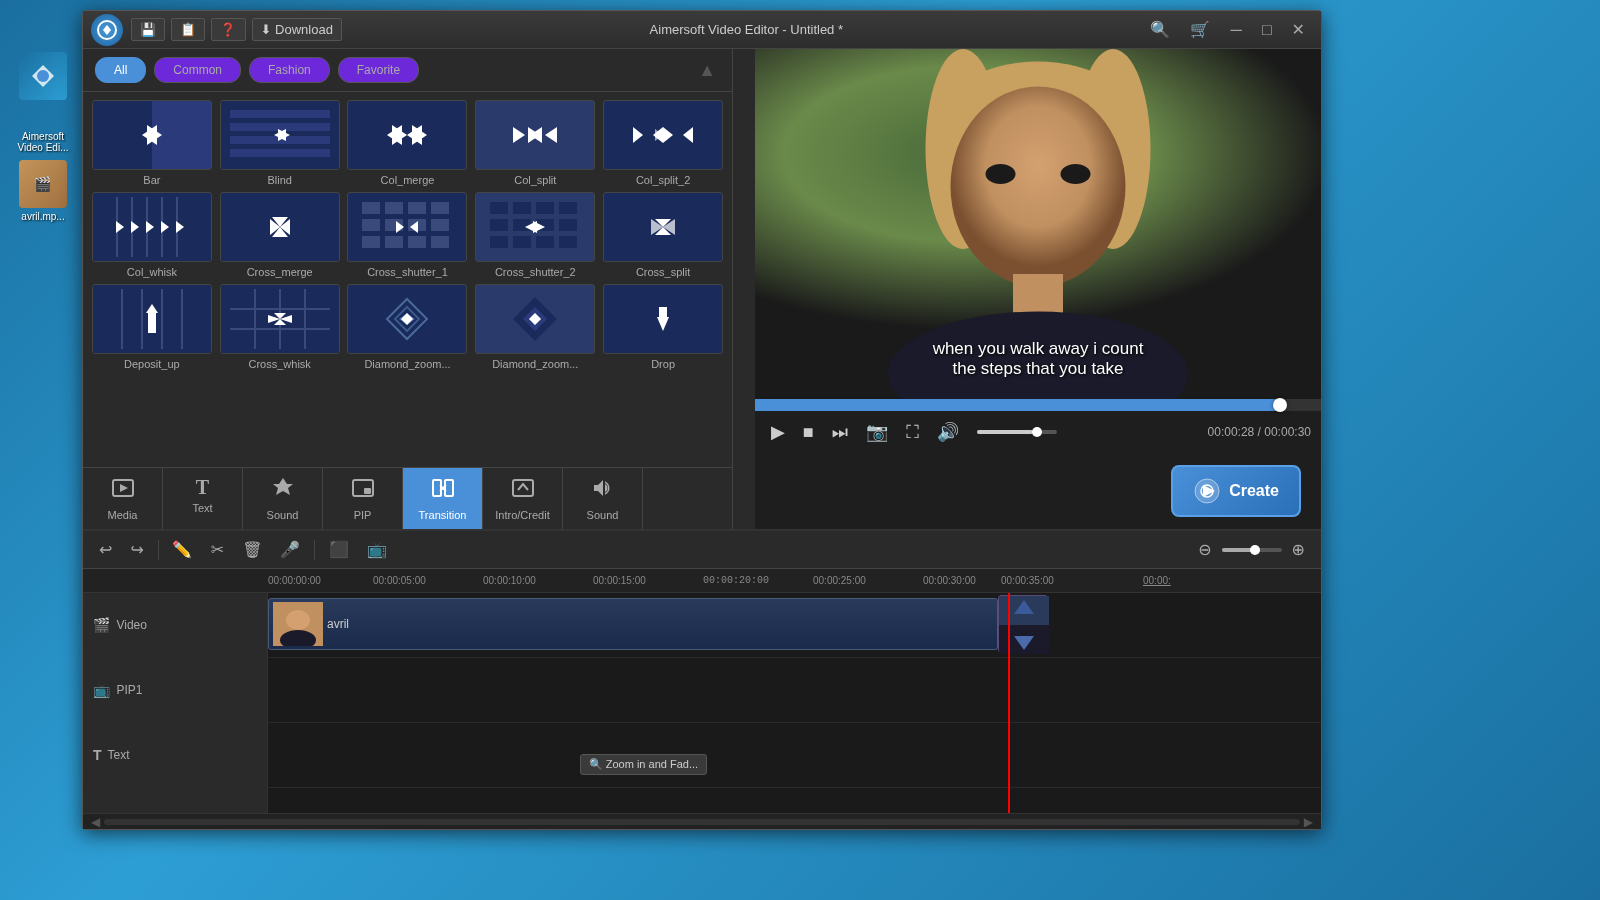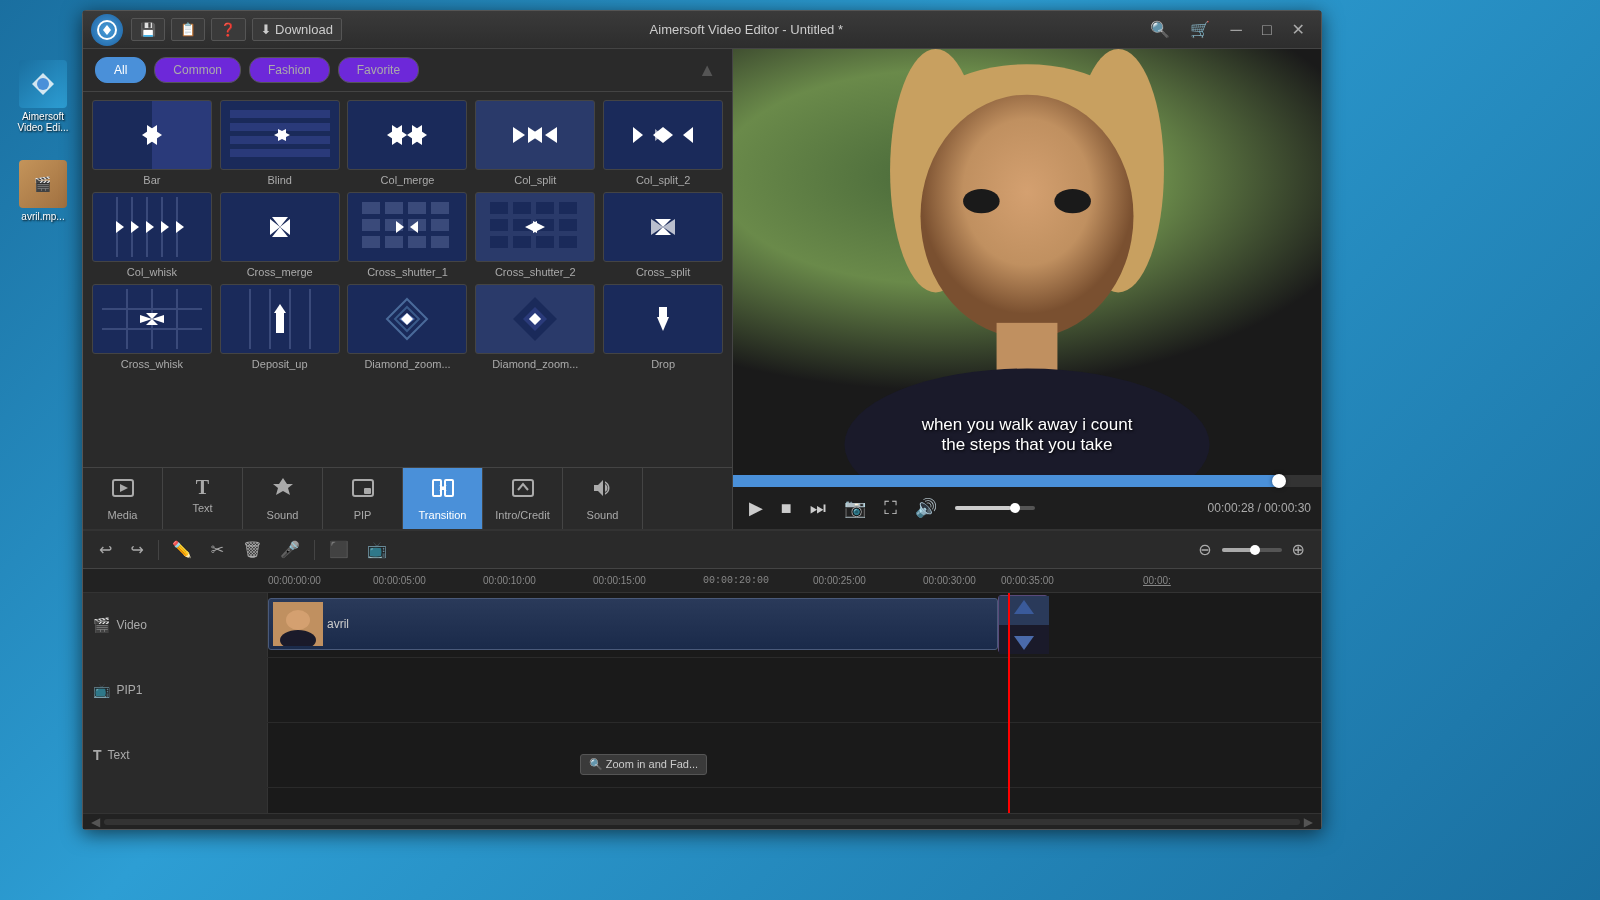--- a/index.html
+++ b/index.html
@@ -105,20 +105,21 @@
       cursor: pointer;
       padding: 2px 8px;
       border-radius: 2px;
     }
 
     
     .main-content {
       display: flex;
       flex: 1;
       overflow: hidden;
+      gap: 22px;
     }
 
     
     .left-panel {
       width: 650px;
       display: flex;
       flex-direction: column;
       border-right: 1px solid #444;
       background: #2a2a2a;
       flex-shrink: 0;
@@ -544,21 +545,21 @@
     .h-scroll-arrows {
       color: #555;
       font-size: 12px;
       padding: 0 4px;
       cursor: pointer;
     }
   </style>
 </head>
 <body>
 
-<div class="desktop-icon" style="left: 8px; top: 60px;">
+<div class="desktop-icon" style="left: 8px; top: 52px; gap: 28px;">
   <div class="icon-img" style="background: linear-gradient(135deg, #1a6fa0, #2d9ed4);">
     <svg width="30" height="30" viewBox="0 0 30 30">
       <path d="M4 15 L15 4 L26 15 L15 26 Z" fill="white" opacity="0.8"></path>
       <circle cx="15" cy="15" r="6" fill="#4a90d9"></circle>
     </svg>
   </div>
   <span style="color:white;font-size:10px;text-align:center;text-shadow:1px 1px 2px black;">Aimersoft
 Video Edi...</span>
 </div>
 
@@ -757,51 +758,51 @@
               <rect x="0" y="0" width="100" height="60" fill="#1a2a5a"></rect>
               <polygon points="50,30 42,22 58,22" fill="white"></polygon>
               <polygon points="50,30 42,38 58,38" fill="white"></polygon>
               <polygon points="50,30 38,22 38,38" fill="white" opacity="0.7"></polygon>
               <polygon points="50,30 62,22 62,38" fill="white" opacity="0.7"></polygon>
             </svg>
           </div>
           <span class="transition-label">Cross_split</span>
         </div>
 
+        <div class="transition-item t-deposit_up">
+          <div class="transition-thumb">
+            <svg width="100" height="60" viewBox="0 0 100 60">
+              <rect x="0" y="0" width="100" height="60" fill="#1a2a5a"></rect>
+              <line x1="20" y1="0" x2="20" y2="60" stroke="#3a4a7a" stroke-width="2"></line>
+              <line x1="40" y1="0" x2="40" y2="60" stroke="#3a4a7a" stroke-width="2"></line>
+              <line x1="60" y1="0" x2="60" y2="60" stroke="#3a4a7a" stroke-width="2"></line>
+              <line x1="80" y1="0" x2="80" y2="60" stroke="#3a4a7a" stroke-width="2"></line>
+              <polygon points="50,15 44,24 56,24" fill="white"></polygon>
+              <rect x="46" y="24" width="8" height="20" fill="white"></rect>
+            </svg>
+          </div>
+          <span class="transition-label">Deposit_up</span>
+        </div>
+
         <div class="transition-item t-cross_whisk">
           <div class="transition-thumb">
             <svg width="100" height="60" viewBox="0 0 100 60">
               <rect x="0" y="0" width="100" height="60" fill="#1a2a5a"></rect>
               <line x1="25" y1="0" x2="25" y2="60" stroke="#3a4a7a" stroke-width="2"></line>
               <line x1="50" y1="0" x2="50" y2="60" stroke="#3a4a7a" stroke-width="2"></line>
               <line x1="75" y1="0" x2="75" y2="60" stroke="#3a4a7a" stroke-width="2"></line>
               <line x1="0" y1="20" x2="100" y2="20" stroke="#3a4a7a" stroke-width="2"></line>
               <line x1="0" y1="40" x2="100" y2="40" stroke="#3a4a7a" stroke-width="2"></line>
               <polygon points="50,30 44,36 56,36" fill="white"></polygon>
               <polygon points="50,30 44,24 56,24" fill="white"></polygon>
               <polygon points="50,30 38,34 38,26" fill="white"></polygon>
               <polygon points="50,30 62,34 62,26" fill="white"></polygon>
             </svg>
           </div>
           <span class="transition-label">Cross_whisk</span>
-        </div>
-
-        <div class="transition-item t-deposit_up">
-          <div class="transition-thumb">
-            <svg width="100" height="60" viewBox="0 0 100 60">
-              <rect x="0" y="0" width="100" height="60" fill="#1a2a5a"></rect>
-              <line x1="20" y1="0" x2="20" y2="60" stroke="#3a4a7a" stroke-width="2"></line>
-              <line x1="40" y1="0" x2="40" y2="60" stroke="#3a4a7a" stroke-width="2"></line>
-              <line x1="60" y1="0" x2="60" y2="60" stroke="#3a4a7a" stroke-width="2"></line>
-              <line x1="80" y1="0" x2="80" y2="60" stroke="#3a4a7a" stroke-width="2"></line>
-              <polygon points="50,15 44,24 56,24" fill="white"></polygon>
-              <rect x="46" y="24" width="8" height="20" fill="white"></rect>
-            </svg>
-          </div>
-          <span class="transition-label">Deposit_up</span>
         </div>
 
         <div class="transition-item t-diamond_zoom1">
           <div class="transition-thumb">
             <svg width="100" height="60" viewBox="0 0 100 60">
               <rect x="0" y="0" width="100" height="60" fill="#1a2a5a"></rect>
               <polygon points="50,10 70,30 50,50 30,30" fill="none" stroke="#4a6a9a" stroke-width="2"></polygon>
               <polygon points="50,18 62,30 50,42 38,30" fill="none" stroke="#3a5a8a" stroke-width="2"></polygon>
               <polygon points="50,24 58,30 50,36 42,30" fill="#4a6aaa"></polygon>
               <polygon points="44,30 50,24 56,30" fill="white"></polygon>
@@ -953,20 +954,30 @@
         <button class="ctrl-btn">📷</button>
         <button class="ctrl-btn">⛶</button>
         <button class="ctrl-btn">🔊</button>
         <div class="volume-slider">
           <div class="volume-fill"></div>
           <div class="volume-handle"></div>
         </div>
         <span class="time-display">00:00:28 / 00:00:30</span>
       </div>
 
+      <div style="display:flex; justify-content:flex-end; padding: 4px 10px;">
+        <button class="create-btn">
+          <svg width="28" height="28" viewBox="0 0 28 28">
+            <circle cx="14" cy="14" r="12" fill="rgba(255,255,255,0.2)" stroke="rgba(255,255,255,0.5)" stroke-width="1"></circle>
+            <polygon points="10,8 10,20 22,14" fill="white"></polygon>
+            <circle cx="14" cy="14" r="6" fill="none" stroke="white" stroke-width="1.5"></circle>
+          </svg>
+          <span>Create</span>
+        </button>
+      </div>
 
     </div>
   </div>
 
   <div class="timeline-area">
 
     <div class="timeline-toolbar">
       <button class="tl-btn" title="Undo">↩</button>
       <button class="tl-btn" title="Redo">↪</button>
       <div class="tl-separator"></div>

